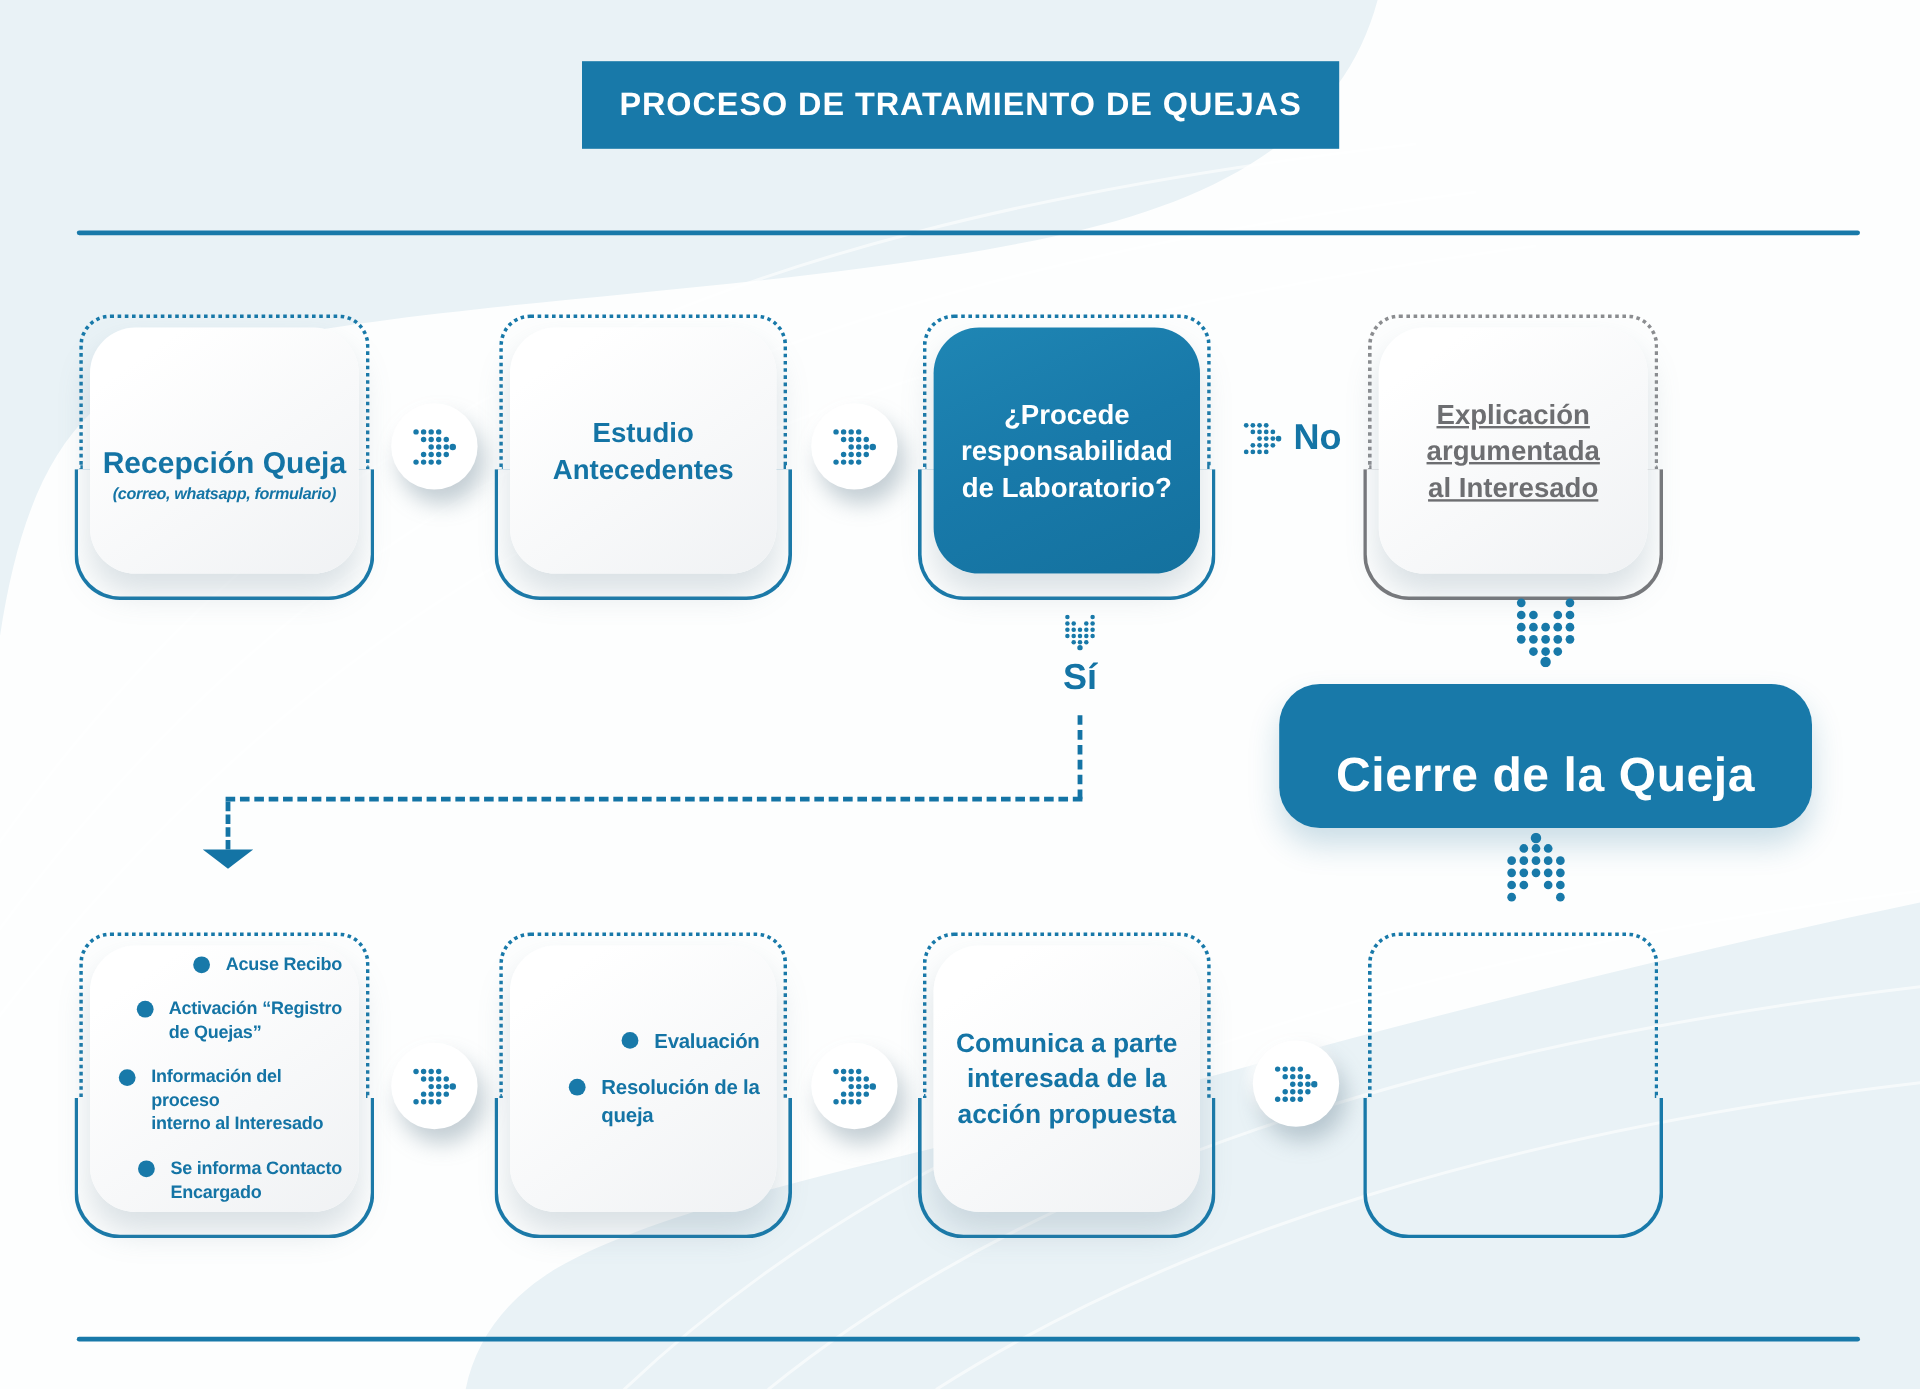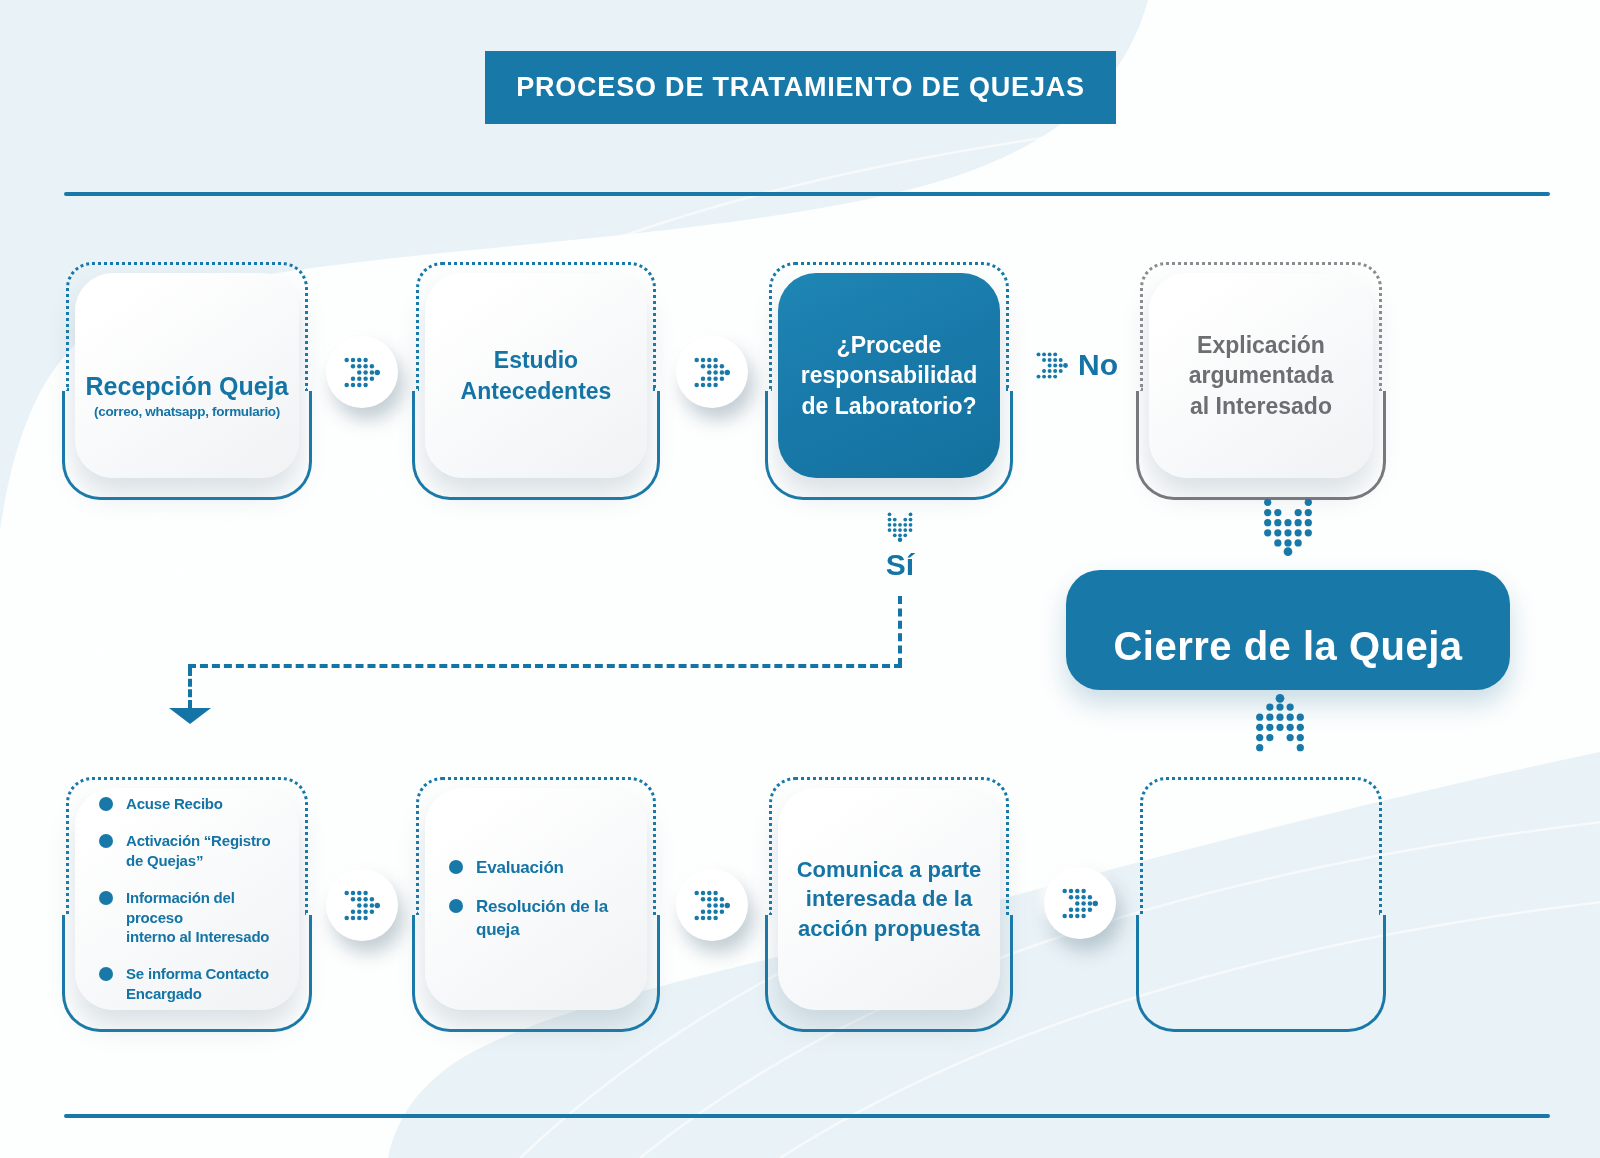--- a/index.html
+++ b/index.html
@@ -33,26 +33,26 @@
   .node .card{position:absolute;left:13px;right:13px;top:11px;bottom:22px;border-radius:38px;
     background:linear-gradient(145deg,#ffffff 15%,#f0f2f4 100%);
     box-shadow:0 16px 26px rgba(115,140,155,.25);
     display:flex;flex-direction:column;align-items:center;justify-content:center;}
   .node.blue .card{background:linear-gradient(155deg,#1f86b4 0%,#1879A9 50%,#14719e 100%);}
   .node.gray .dotted{border-color:#8b8d90;}
   .node.gray .solid{border-color:var(--gray-border);}
 
   .node-label{font-size:23px;color:var(--primary-text);text-align:center;white-space:pre-line;line-height:1.32;}
   .node.blue .node-label{color:#fff;}
-  .node.gray .node-label{color:var(--gray-text);}
+  .node.gray .node-label{color:var(--gray-text);text-decoration:underline;}
   .node-title{font-size:25px;color:var(--primary-text);text-align:center;margin-top:40px;}
-  .node-sub{font-size:13.5px;letter-spacing:-.3px;color:var(--primary-text);text-align:center;margin-top:3px;}
+  .node-sub{font-size:13.5px;letter-spacing:-.3px;color:var(--primary-text);text-align:center;margin-top:3px;font-style:italic;}
   .label-sm{font-size:22px;}
 
-  .bullets{display:flex;flex-direction:column;gap:17px;width:100%;padding:0 14px 0 24px;}
+  .bullets{display:flex;flex-direction:column;gap:17px;width:100%;padding:0 14px 0 24px;align-items:flex-end;}
   .bullet{display:flex;align-items:flex-start;gap:13px;}
   .bullet .dot{flex:none;width:14px;height:14px;border-radius:50%;background:var(--primary);margin-top:3px;}
   .bullet .txt{font-size:15px;letter-spacing:-.2px;line-height:1.32;color:var(--primary-text);white-space:pre-line;}
 
   .arrow-circle{position:absolute;width:72px;height:72px;border-radius:50%;background:#fff;
     box-shadow:6px 12px 18px rgba(110,135,150,.4), -4px -4px 10px rgba(255,255,255,.9);
     display:flex;align-items:center;justify-content:center;}
   .chev{display:block;color:var(--primary);}
   .r90{transform:rotate(90deg);} .rm90{transform:rotate(-90deg);}
   .free{position:absolute;display:flex;align-items:center;justify-content:center;}

